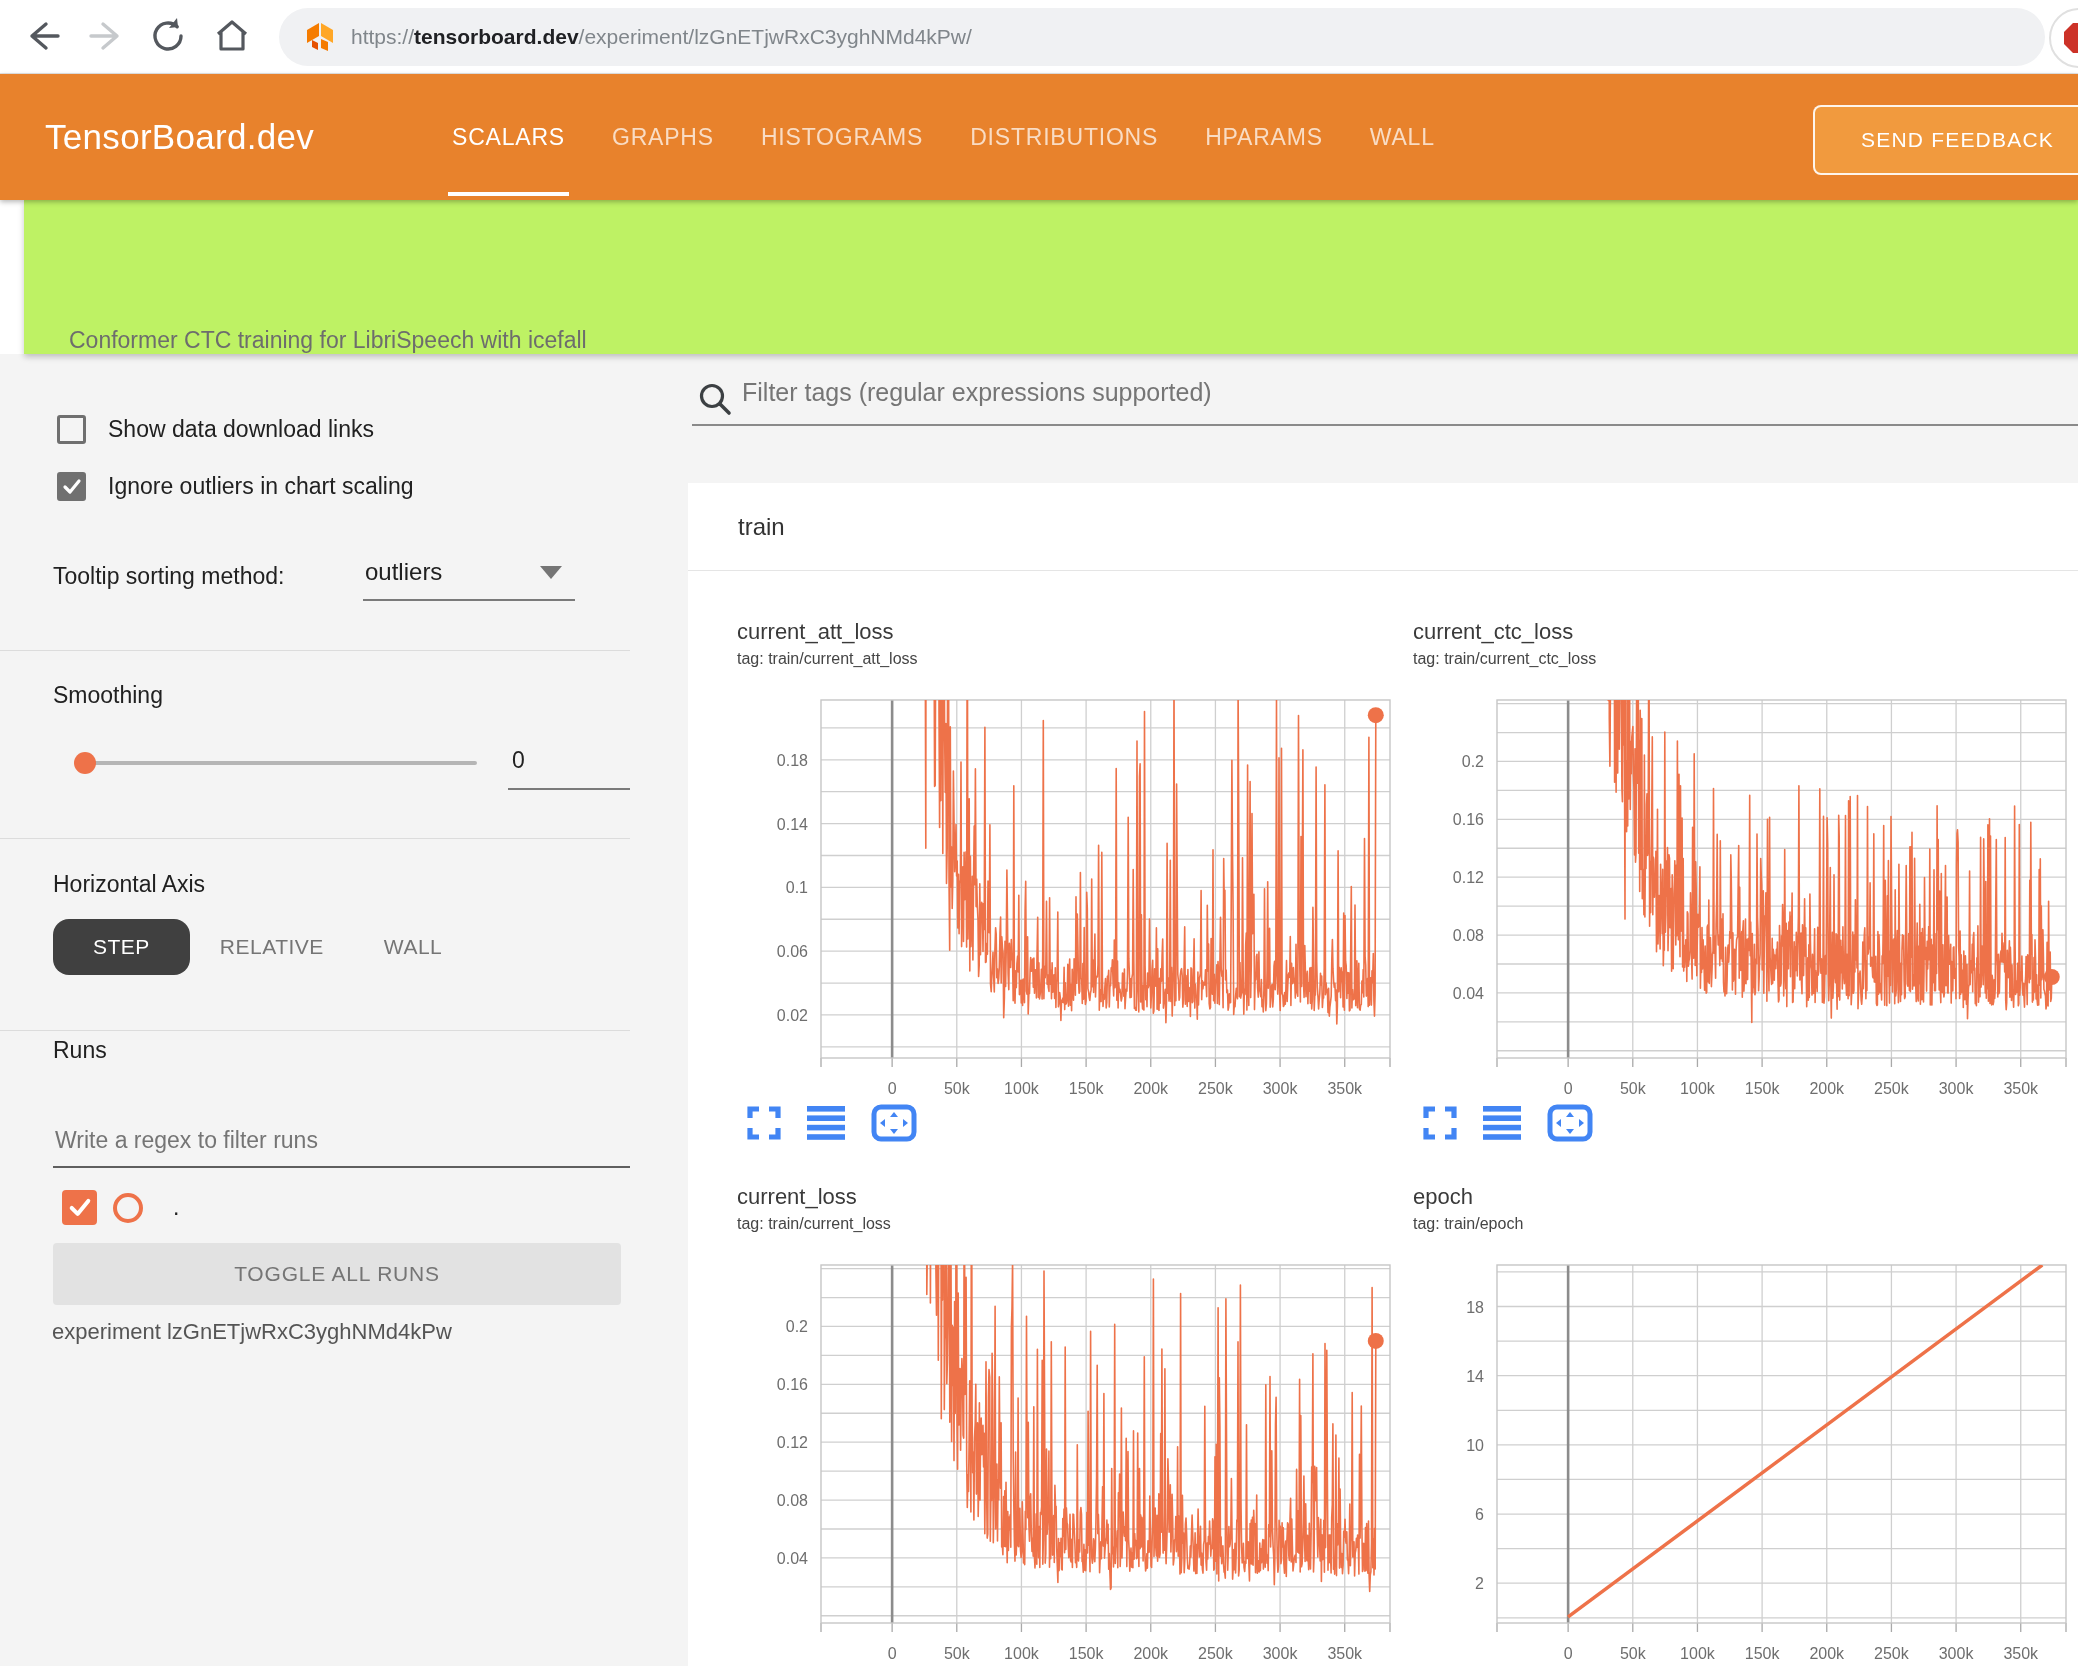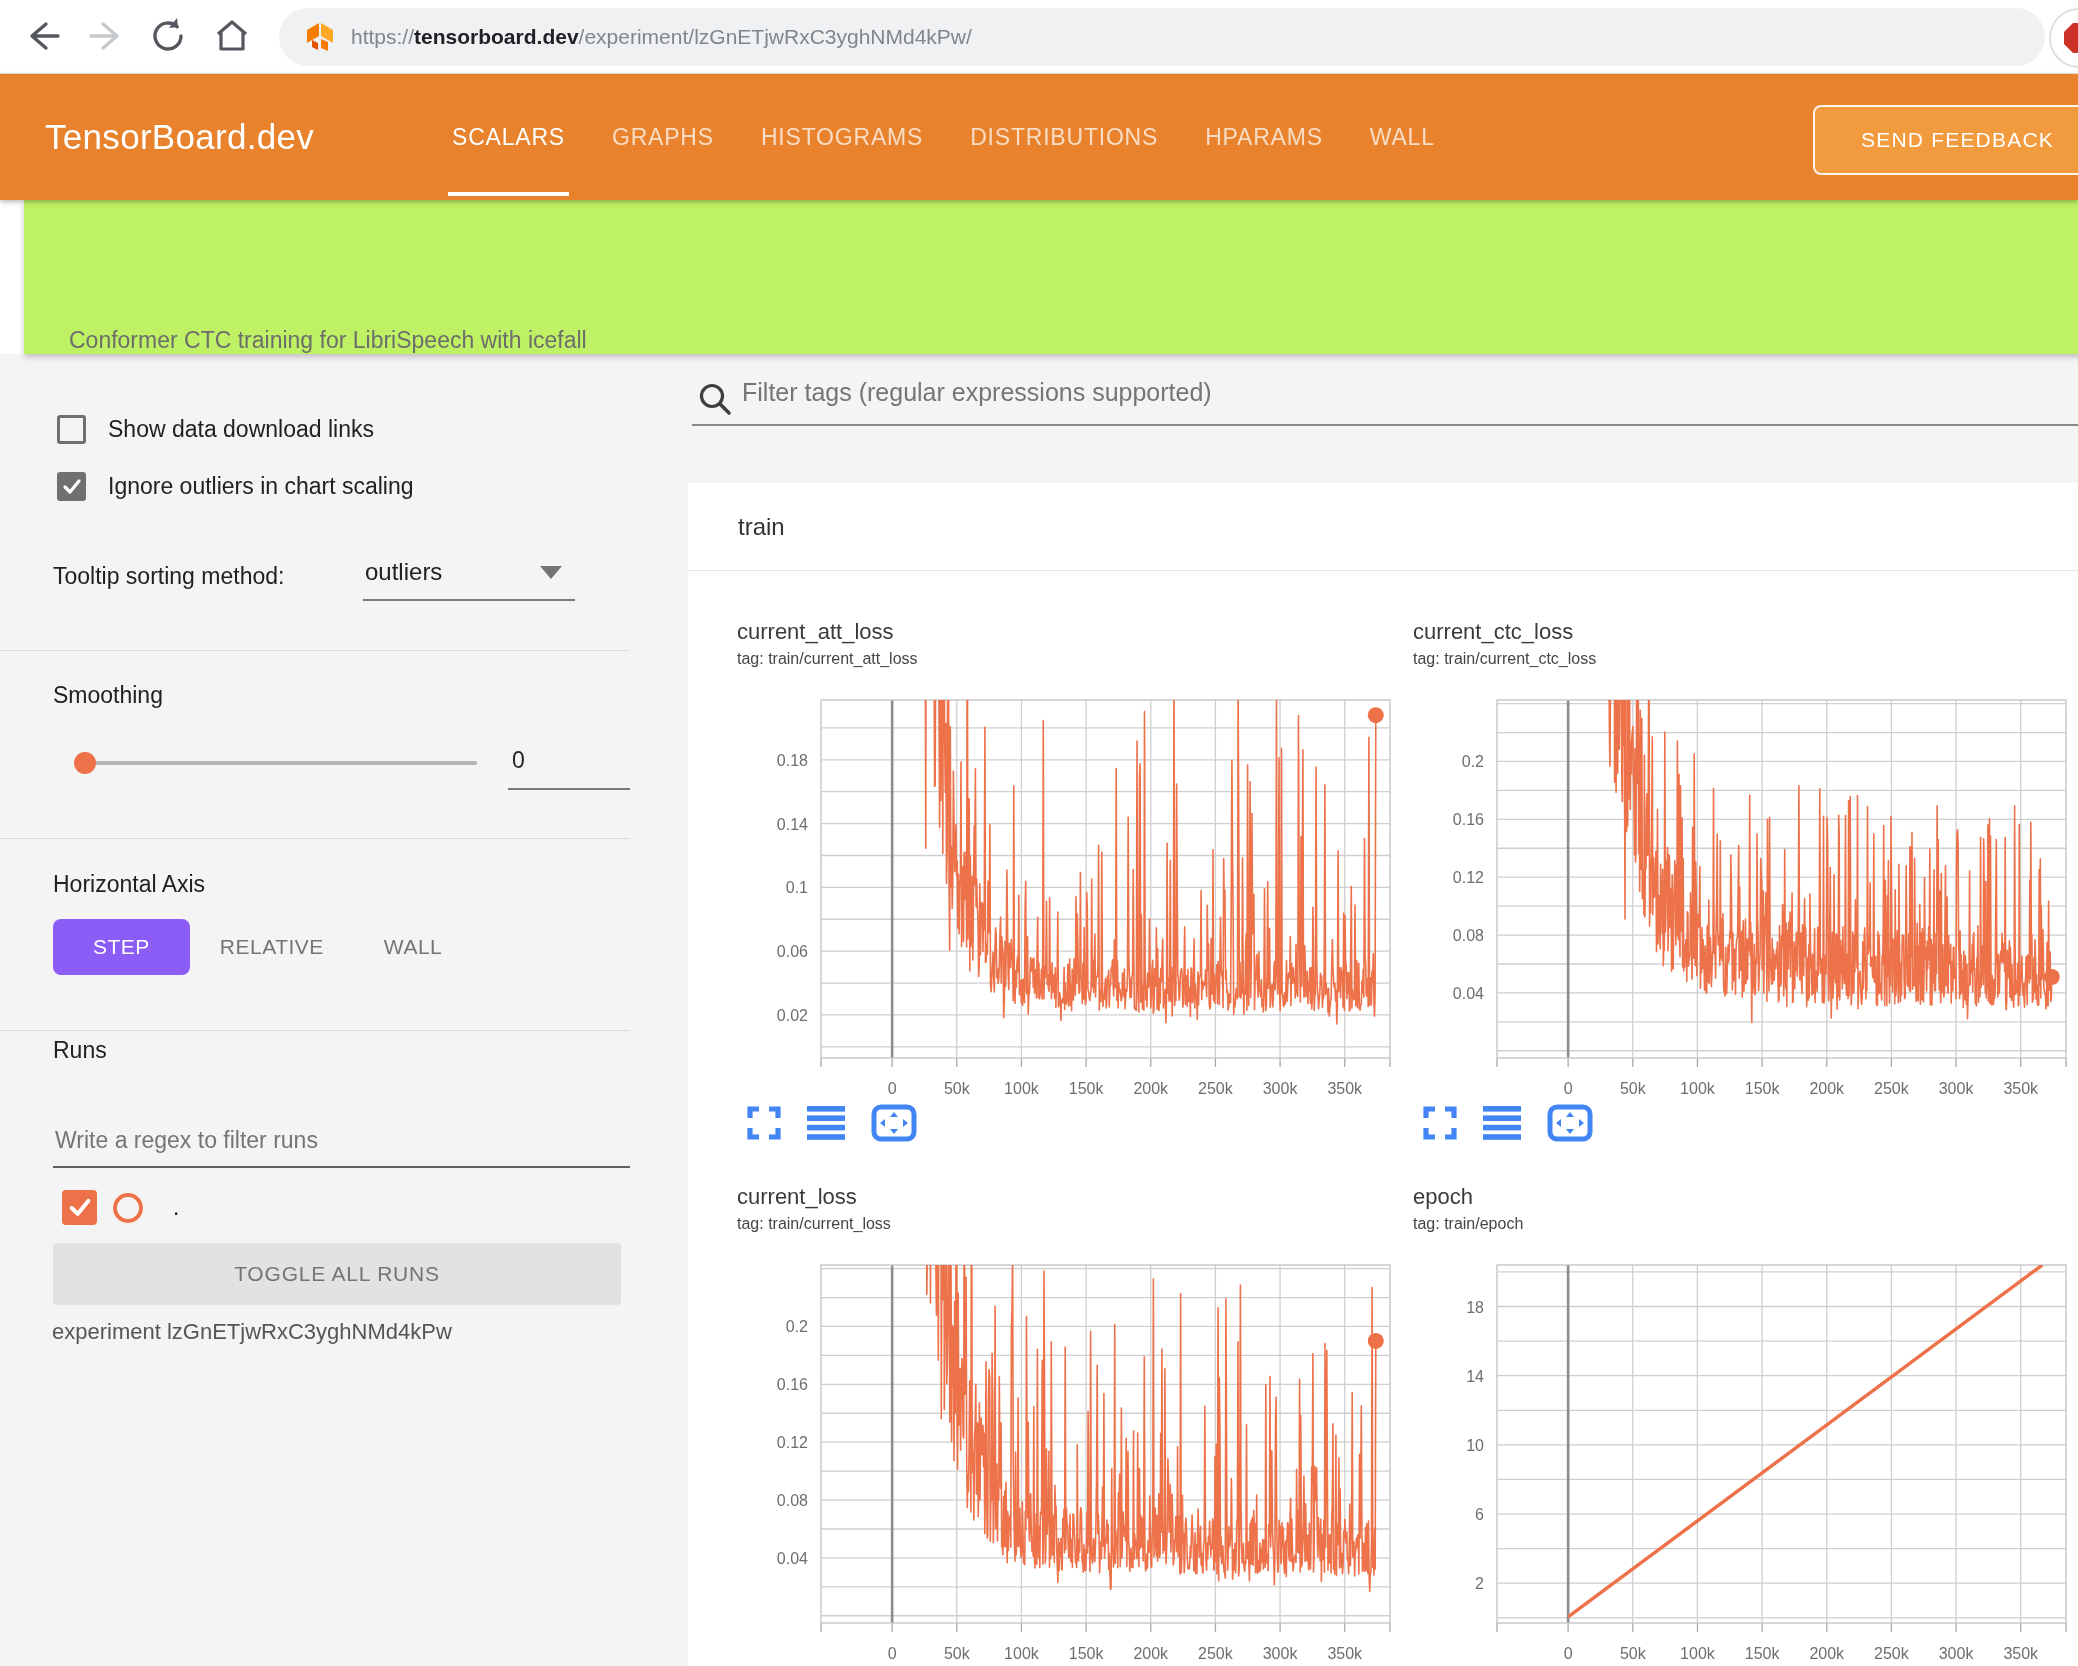--- a/index.html
+++ b/index.html
@@ -41,21 +41,21 @@
   .sb-label{position:absolute;left:53px;font-size:23px;color:#212121;}
   .dd-value{position:absolute;left:365px;font-size:24px;color:#212121;}
   .dd-underline{position:absolute;left:363px;width:212px;height:2px;background:#7a7a7a;}
   .dd-arrow{position:absolute;left:540px;width:0;height:0;border-left:11px solid transparent;border-right:11px solid transparent;border-top:13px solid #757575;}
   .slider-track{position:absolute;left:85px;width:392px;height:4px;background:#b5b5b5;border-radius:2px;}
   .slider-thumb{position:absolute;left:74px;width:22px;height:22px;border-radius:50%;background:#ee7249;}
   .sm-value{position:absolute;left:512px;font-size:23px;color:#212121;}
   .sm-underline{position:absolute;left:508px;width:122px;height:2px;background:#7a7a7a;}
   .axis-opts{position:absolute;left:53px;display:flex;align-items:center;}
   .axis-opt{font-size:21px;color:#757575;letter-spacing:.5px;padding:16px 30px;cursor:pointer;}
-  .axis-opt.selected{background:#8b5cf6;color:#fff;border-radius:8px;padding:16px 40px;}
+  .axis-opt.selected{background:#404040;color:#fff;border-radius:16px;padding:16px 40px;}
   .regex-ph{position:absolute;left:55px;font-size:23px;color:#757575;}
   .regex-line{position:absolute;left:53px;width:577px;height:2px;background:#5f5f5f;}
   .run-circle{width:30px;height:30px;border-radius:50%;border:4px solid #ee7249;box-sizing:border-box;margin-left:16px;}
   .run-name{margin-left:30px;font-size:23px;color:#212121;}
   .toggle-btn{position:absolute;left:53px;width:568px;height:62px;background:#e2e2e2;border-radius:4px;display:flex;align-items:center;justify-content:center;font-size:21px;letter-spacing:.8px;color:#757575;cursor:pointer;}
   .exp-line{position:absolute;left:52px;font-size:22px;color:#555;}
   
   .filter-row{position:absolute;left:690px;top:40px;width:1388px;}
   .filter-ph{position:absolute;left:52px;top:-16px;font-size:25px;color:#757575;}
   .filter-underline{position:absolute;left:2px;top:30px;width:1386px;height:2px;background:#8a8a8a;}

